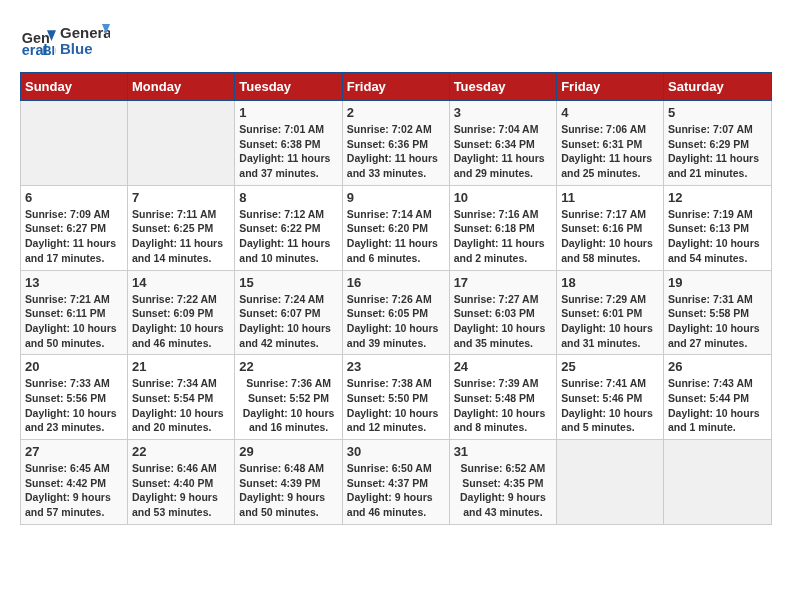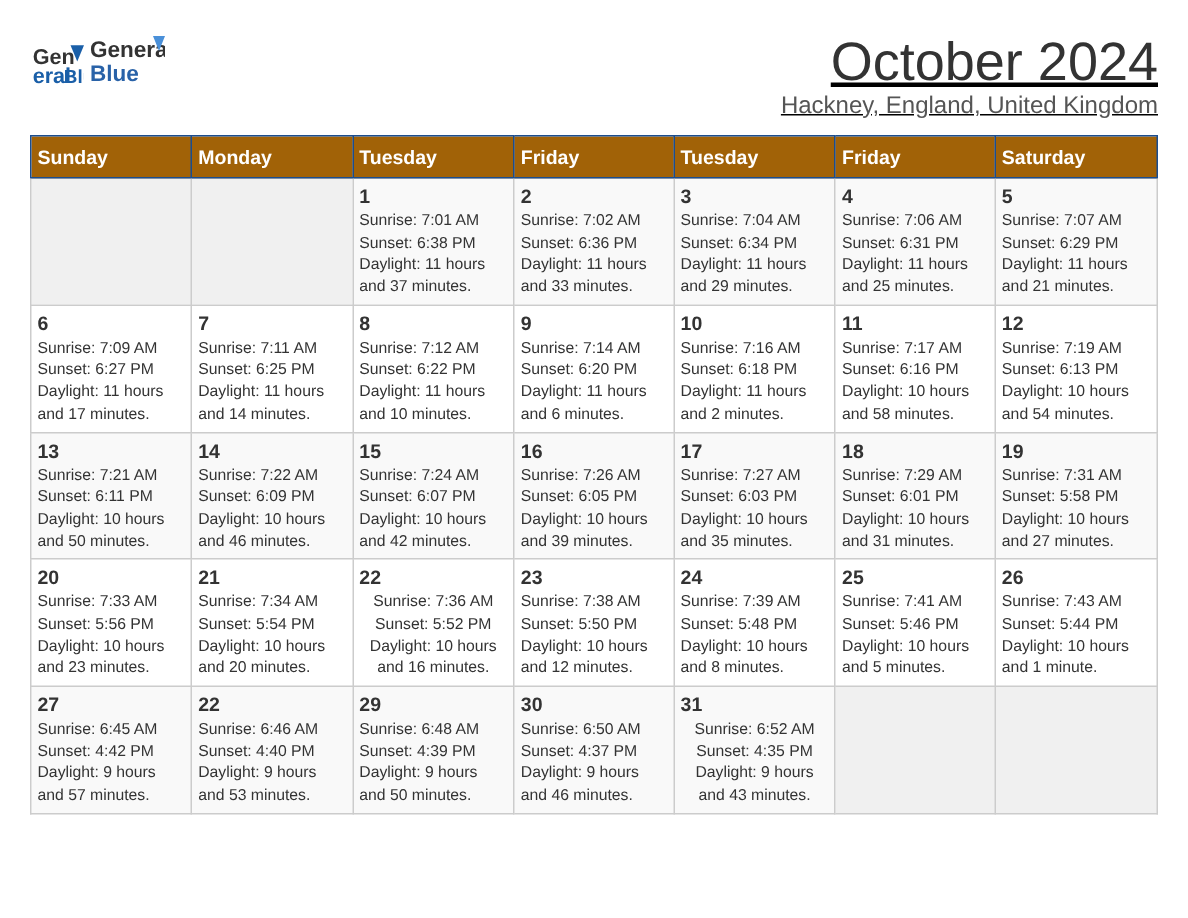--- a/index.html
+++ b/index.html
@@ -8,21 +8,20 @@
       background: #fff;
       width: 792px;
       min-height: 612px;
       padding: 20px;
     }
     .header {
       display: flex;
       justify-content: space-between;
       align-items: flex-start;
       margin-bottom: 10px;
-      text-decoration: underline;
     }
     .logo {
       display: flex;
       align-items: center;
     }
     .logo-icon {
       width: 36px;
       height: 36px;
       margin-right: 4px;
     }
@@ -37,21 +36,21 @@
     .location {
       font-size: 16px;
       color: #555;
     }
     table {
       width: 100%;
       border-collapse: collapse;
       font-size: 11px;
     }
     thead tr th {
-      background-color: #a16207;
+      background-color: #b91c1c;
       color: #fff;
       padding: 6px 4px;
       text-align: left;
       font-size: 13px;
       font-weight: bold;
       border: 1px solid #1a4d8f;
     }
     tbody tr td {
       border: 1px solid #ccc;
       vertical-align: top;
@@ -67,20 +66,21 @@
       font-size: 13px;
       font-weight: bold;
       color: #333;
       display: block;
       margin-bottom: 2px;
     }
     .day-info {
       font-size: 10.5px;
       color: #333;
       line-height: 1.4;
+      font-weight: bold;
     }
     td.empty {
       background: #f0f0f0 !important;
     }
   </style>
 </head>
 <body>
 
 <div class="header">
   <div class="logo">
@@ -93,24 +93,20 @@
     <div>
       <div style="display:flex;align-items:center;">
         <svg width="50" height="42" viewBox="0 0 50 42">
           <text x="0" y="18" font-family="Arial" font-size="15" font-weight="bold" fill="#333">General</text>
           <polygon points="42,4 50,4 46,14" fill="#4a90d9"></polygon>
           <text x="0" y="34" font-family="Arial" font-size="15" font-weight="bold" fill="#2962a8">Blue</text>
         </svg>
       </div>
     </div>
   </div>
-  <div class="title-block">
-    <div class="month-title">October 2024</div>
-    <div class="location">Hackney, England, United Kingdom</div>
-  </div>
 </div>
 
 <table>
   <thead>
     <tr>
     <th>Sunday</th>
         <th>Monday</th>
         <th>Tuesday</th>
         <th>Friday</th>
         <th>Tuesday</th>

